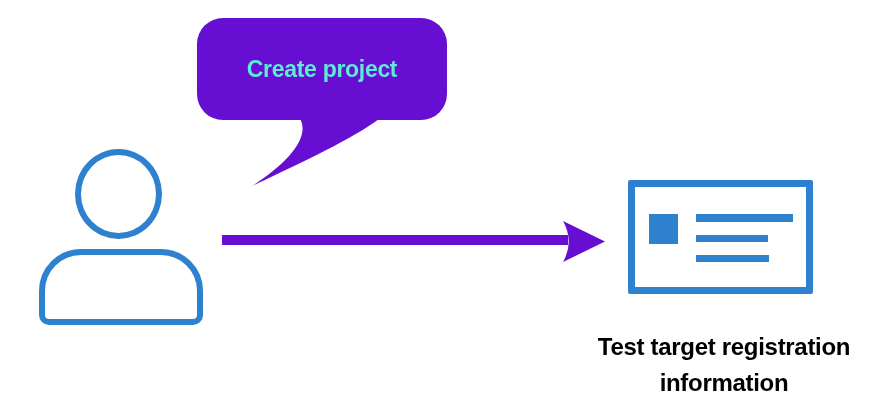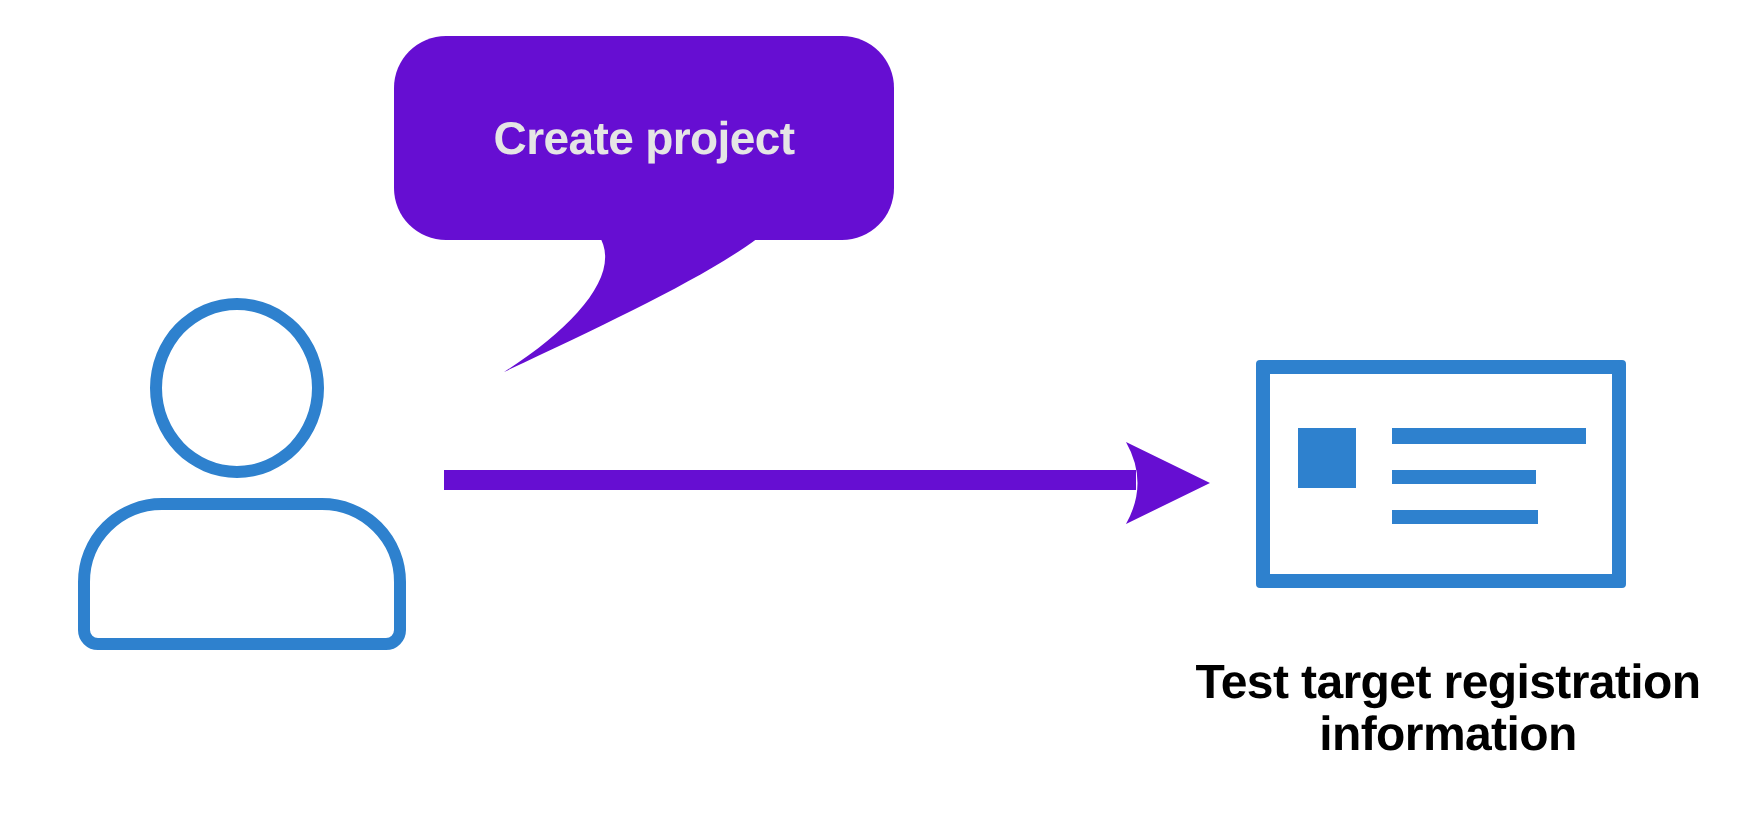--- a/index.html
+++ b/index.html
@@ -28,21 +28,21 @@
     position: absolute;
     left: 197px; top: 18px;
     width: 250px; height: 102px;
     background: var(--purple);
     border-radius: 26px;
     display: flex;
     align-items: center;
     justify-content: center;
   }
   .bubble-label {
-    color: #e5e5e5;
+    color: #5eead4;
     font-size: 23px;
     font-weight: bold;
     letter-spacing: -0.3px;
     white-space: nowrap;
   }
   
   .person { position: absolute; left: 36px; top: 145px; width: 170px; height: 185px; }
   .person-head {
     position: absolute; left: 39px; top: 4px;
     width: 87px; height: 90px;
@@ -79,21 +79,21 @@
   .card-line.l3 { top: 68px; width: 73px; height: 7px; }
   
   .caption {
     position: absolute;
     left: 584px; top: 329px;
     width: 280px;
     text-align: center;
     color: var(--text);
     font-size: 24px;
     font-weight: bold;
-    line-height: 26px;
+    line-height: 36px;
     letter-spacing: -0.3px;
   }
 </style>
 </head>
 <body>
 
 <div class="canvas">
 
   <svg class="overlay" viewBox="0 0 874 410" aria-hidden="true">
     <path d="M 299 117 C 312 136, 288 163, 252 186 C 303 162, 352 139, 379 119 Z" fill="var(--purple)"></path>

